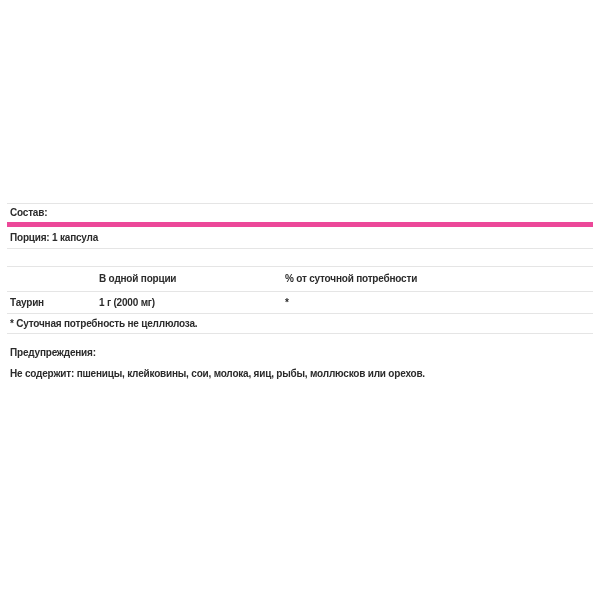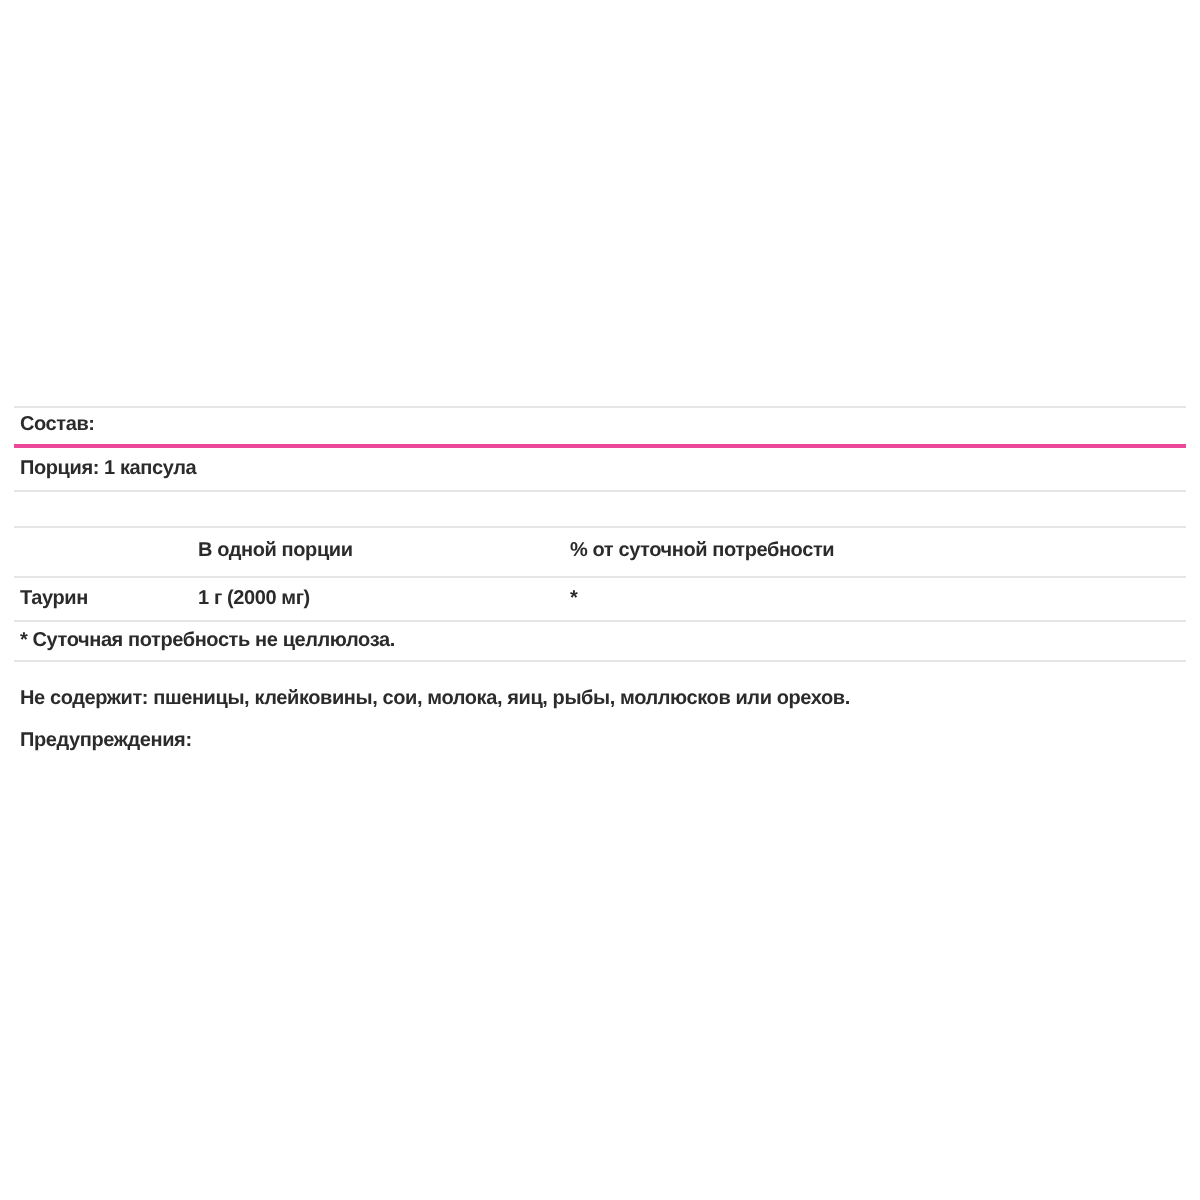--- a/index.html
+++ b/index.html
@@ -19,21 +19,21 @@
     color: #2b2b2b;
     font-weight: 700;
     font-size: 10px;
     letter-spacing: -0.2px;
   }
   .rule-row {
     position: relative;
     box-sizing: content-box;
   }
   .r-sostav   { border-top: 1px solid #e5e5e5; height: 18px; line-height: 18px; padding-left: 3px; }
-  .r-porciya  { border-top: 2px solid #ec4899; border-bottom: 1px solid #e5e5e5; height: 21px; line-height: 21px; padding-left: 3px; }
+  .r-porciya  { border-top: 5px solid #ec4899; border-bottom: 1px solid #e5e5e5; height: 21px; line-height: 21px; padding-left: 3px; }
   .spacer     { height: 17px; }
   .r-head     { border-top: 1px solid #e5e5e5; height: 24px; line-height: 24px; }
   .r-data     { border-top: 1px solid #e5e5e5; height: 21px; line-height: 21px; text-decoration: underline; }
   .r-foot     { border-top: 1px solid #e5e5e5; border-bottom: 1px solid #e5e5e5; height: 19px; line-height: 19px; padding-left: 3px; }
   .col-name   { position: absolute; left: 3px;   top: 0; white-space: nowrap; }
   .col-serv   { position: absolute; left: 92px;  top: 0; white-space: nowrap; text-align: center; }
   .col-dv     { position: absolute; left: 278px; top: 0; white-space: nowrap; }
   .notes { padding-top: 8px; }
   .notes p {
     margin: 0;
@@ -62,17 +62,17 @@
     <div class="rule-row r-data">
       <span class="col-name">Таурин</span>
       <span class="col-serv">1 г (2000 мг)</span>
       <span class="col-dv">*</span>
     </div>
 
     <div class="rule-row r-foot">* Суточная потребность не целлюлоза.</div>
   </div>
 
   <div class="notes">
+    <p>Предупреждения:</p>
     <p>Не содержит: пшеницы, клейковины, сои, молока, яиц, рыбы, моллюсков или орехов.</p>
-    <p>Предупреждения:</p>
   </div>
 
 </div>
 
 </body></html>

